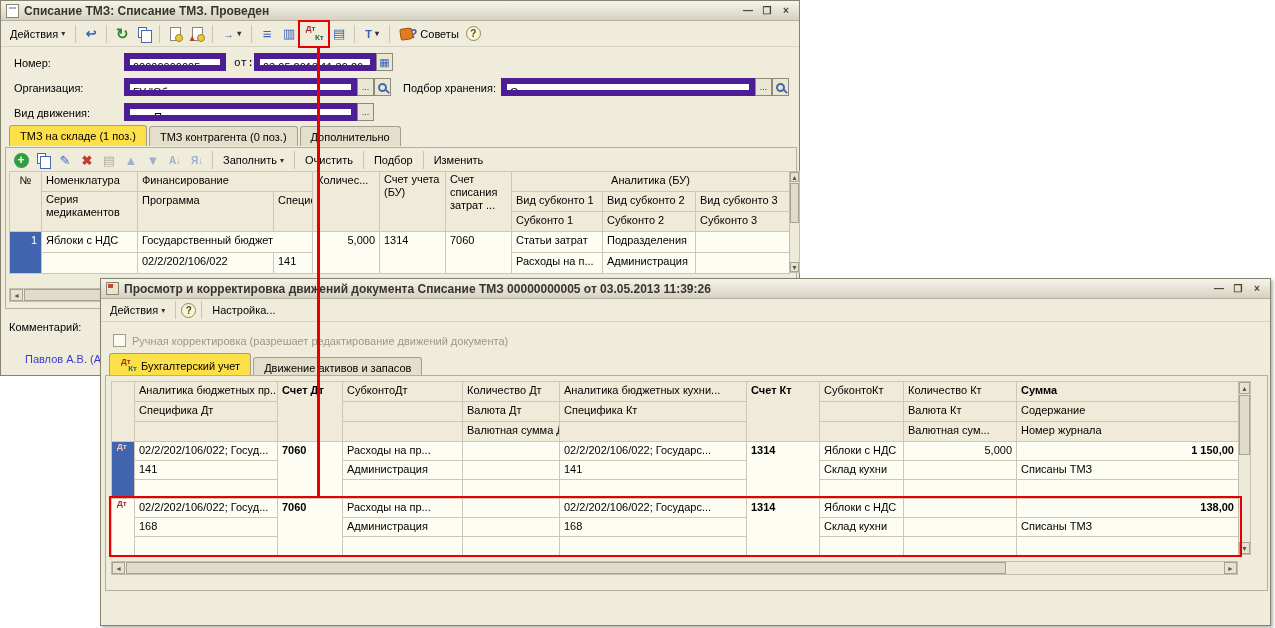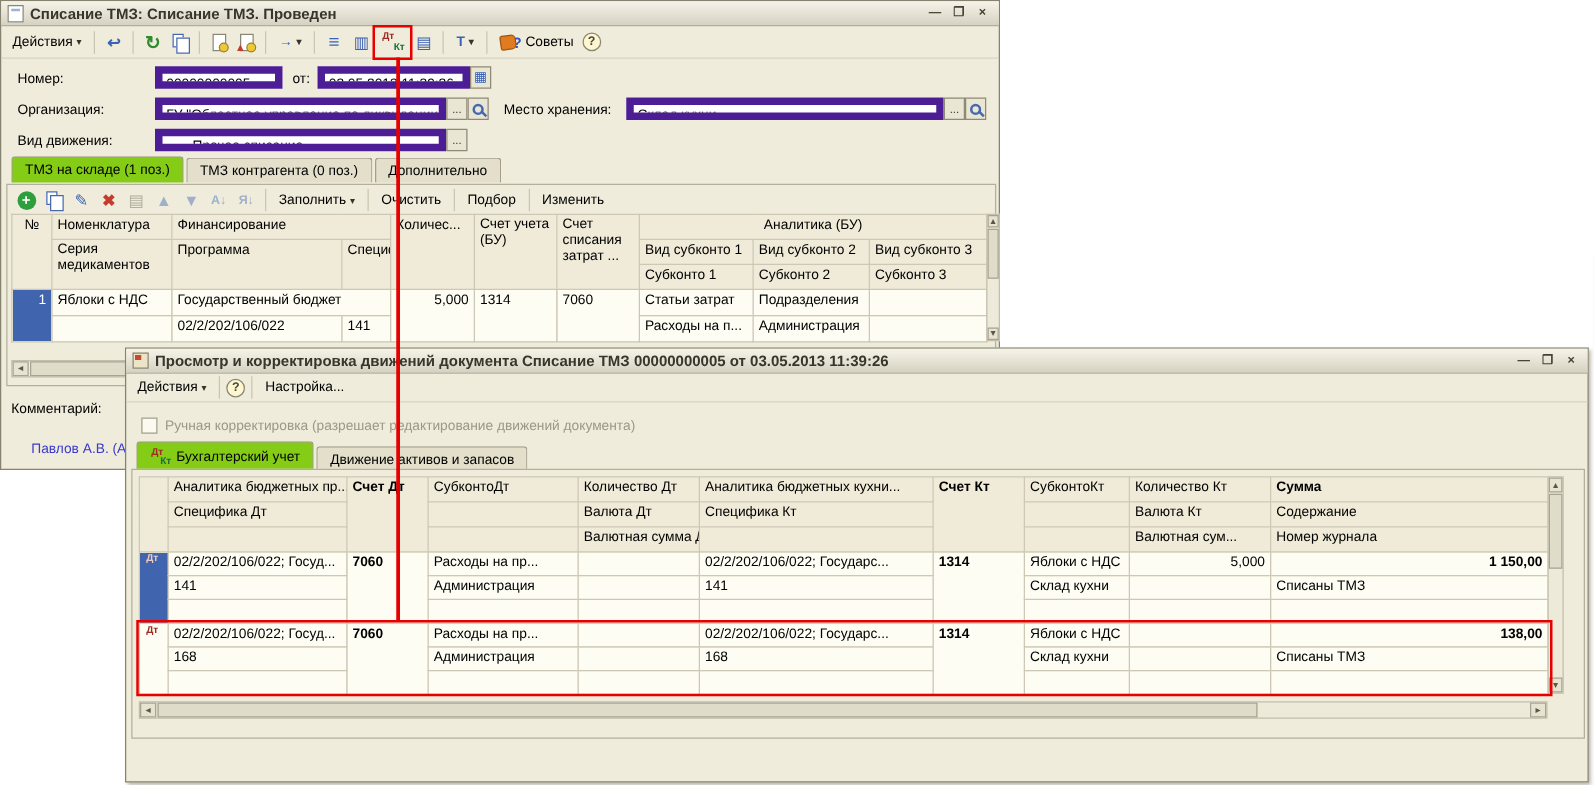--- a/index.html
+++ b/index.html
@@ -31,21 +31,21 @@
   }
   .fbtn {
     position:absolute; width:17px; height:18px; background:#eae6d4; border:1px solid #8e8a77;
     text-align:center; font-size:9px; line-height:15px; color:#333; display:flex; align-items:center; justify-content:center;
   }
   .tabs { position:absolute; display:flex; gap:2px; align-items:flex-end; }
   .tab {
     padding:4px 10px 3px; background:#e3dfcb; border:1px solid #a39f8c; border-bottom:none;
     border-radius:3px 3px 0 0; white-space:nowrap; display:flex; align-items:center; gap:4px;
   }
-  .tab.active { background:#84cc16; padding-bottom:4px; }
+  .tab.active { background:#fde047; padding-bottom:4px; }
   .tabpage { position:absolute; border:1px solid #b3af9d; background:#f0ecdb; }
   table { border-collapse:collapse; table-layout:fixed; position:absolute; }
   td {
     border:1px solid #ccc8b5; padding:1px 4px; overflow:hidden; white-space:nowrap;
     font-size:11px; background:#fefdf4; vertical-align:top; line-height:15px;
   }
   td.hd { background:#efebd8; }
   td.center { text-align:center; }
   td.right { text-align:right; }
   td.b { font-weight:bold; }
@@ -149,32 +149,32 @@
     <span class="tbtn">
       <span class="book-ic"></span>
       <span class="book-q">?</span>
       <span>Советы</span>
     </span>
     <span class="helpc">?</span>
   </div>
 
   <span class="lbl" style="left:13px;top:56px;">Номер:</span>
   <div class="input" style="left:123px;top:52px;width:102px;">00000000005</div>
-  <span class="lbl" style="left:233px;top:56px;">от:</span>
+  <span class="lbl" style="left:233px;top:56px;font-family:Liberation Mono, monospace;">от:</span>
   <div class="input" style="left:253px;top:52px;width:122px;">03.05.2013 11:39:26</div>
   <div class="fbtn" style="left:375px;top:52px;color:#3a62b8;font-size:11px;">▦</div>
 
   <span class="lbl" style="left:13px;top:81px;">Организация:</span>
   <div class="input" style="left:123px;top:77px;width:233px;">ГУ "Областное управление по ликвидации Ч</div>
   <div class="fbtn" style="left:356px;top:77px;">...</div>
   <div class="fbtn" style="left:373px;top:77px;">
       <span class="mag"></span>
     </div>
 
-  <span class="lbl" style="left:402px;top:81px;">Место хранения:</span>
+  <span class="lbl" style="left:402px;top:81px;">Подбор хранения:</span>
   <div class="input" style="left:500px;top:77px;width:254px;">Склад кухни</div>
   <div class="fbtn" style="left:754px;top:77px;">...</div>
   <div class="fbtn" style="left:771px;top:77px;">
       <span class="mag"></span>
     </div>
 
   <span class="lbl" style="left:13px;top:106px;text-align:center;">Вид движения:</span>
   <div class="input" style="left:123px;top:102px;width:233px;padding-left:24px;">Прочее списание</div>
   <div class="fbtn" style="left:356px;top:102px;">...</div>
 

